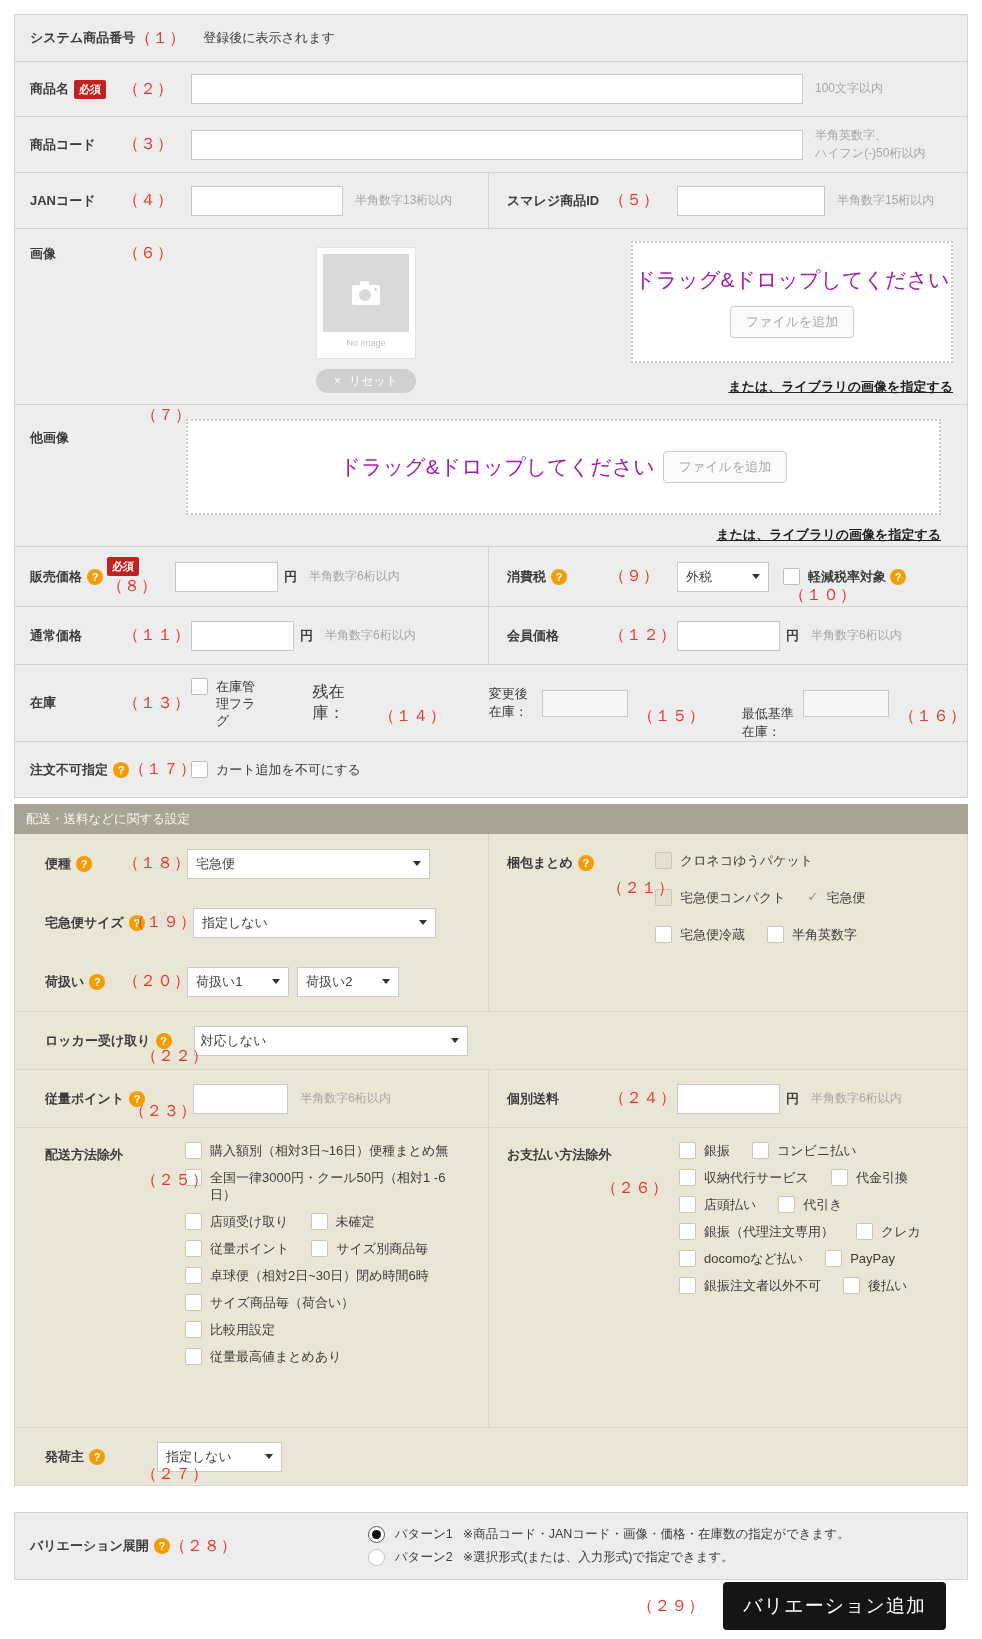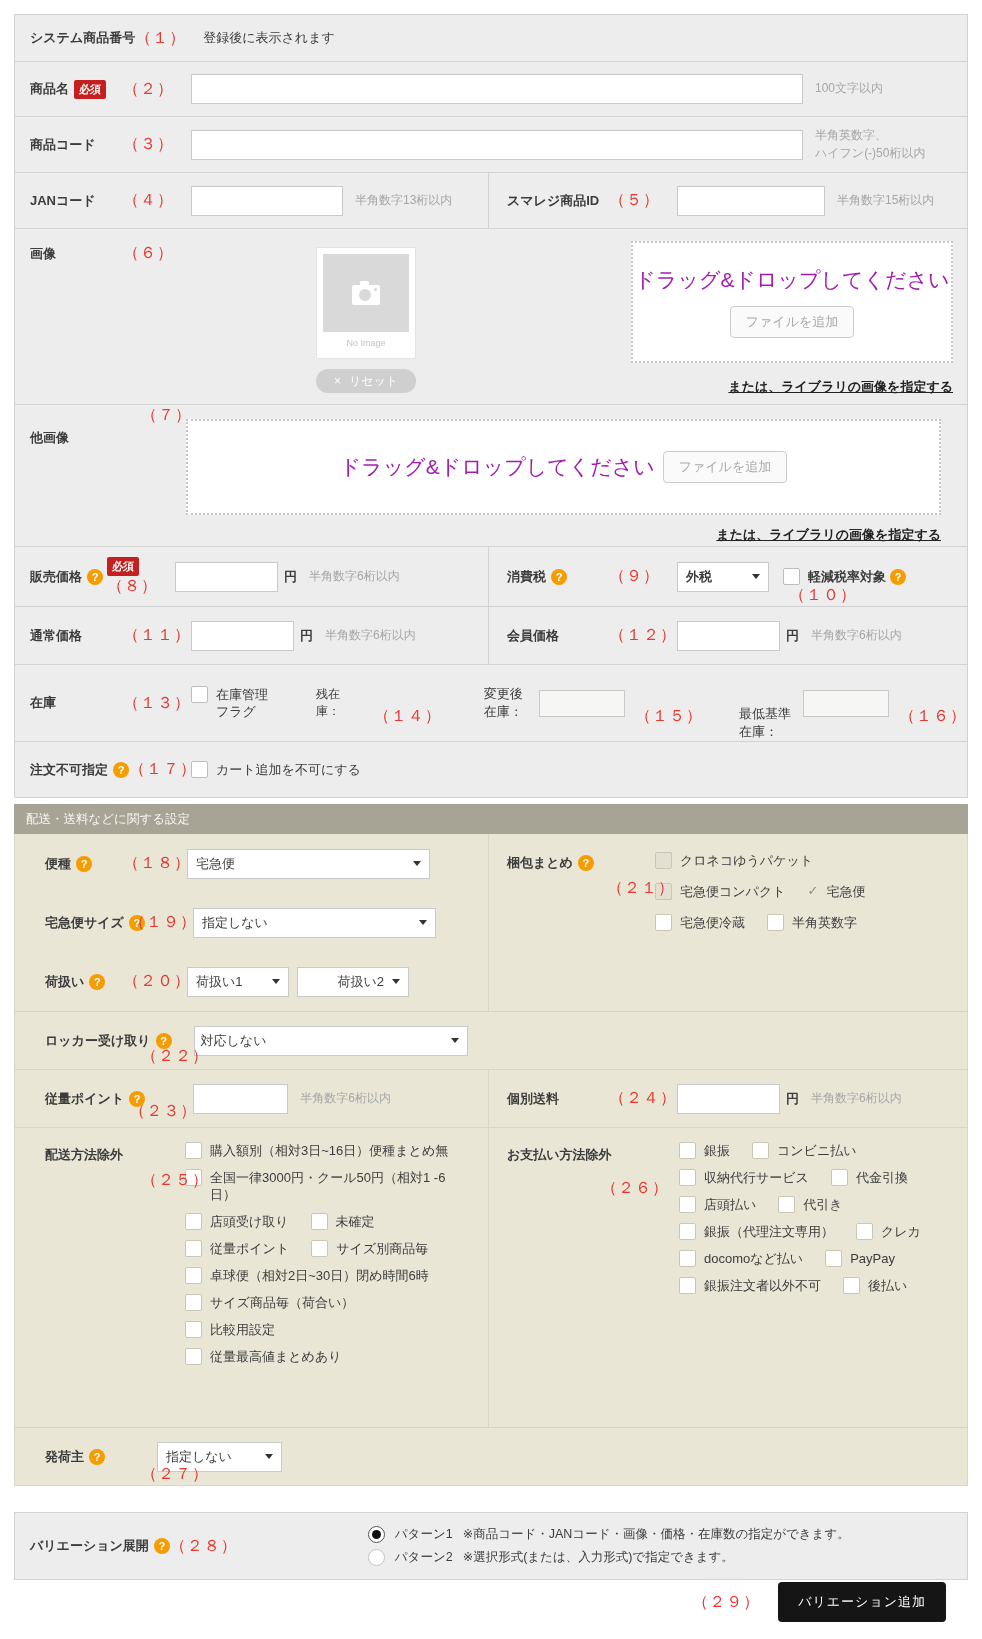--- a/index.html
+++ b/index.html
@@ -78,21 +78,21 @@
           align-items:center; min-height:68px; padding:10px 0; }
   .radio-group { display:flex; flex-direction:column; gap:6px; margin-left:245px; }
   .radio-line { display:flex; align-items:center; gap:10px; font-size:12.5px; cursor:pointer; }
   .radio { width:17px; height:17px; border-radius:50%; background:#fff; border:1px solid #c4c4c4;
            display:inline-flex; align-items:center; justify-content:center; flex-shrink:0; }
   .radio.sel { border-color:#555; }
   .radio.sel::after { content:""; width:9px; height:9px; border-radius:50%; background:#111; }
   .radio-label { font-weight:normal; }
 
   .btn-area { position:absolute; right:36px; top:1582px; display:flex; align-items:center; gap:18px; }
-  .dark-btn { background:#151515; color:#fff; font-size:13px; padding:11px 20px; border:none;
+  .dark-btn { background:#151515; color:#fff; font-size:19px; padding:11px 20px; border:none;
               border-radius:4px; cursor:pointer; letter-spacing:1px; }
 </style>
 </head>
 <body>
 
 <div class="wrap">
 
   <div class="frm">
 
     <div class="row" style="min-height:46px;">
@@ -206,21 +206,21 @@
         <input class="txt" style="width: 103px;" type="text">
         <span class="unit">円</span>
         <span class="hint">半角数字6桁以内</span>
       </div>
       <div class="cell R">
         <div class="lab2">
           <span>消費税</span>
           <span class="help">?</span>
         </div>
         <span class="ann">（９）</span>
-        <div class="select" style="width:92px;font-weight:bold;">
+        <div class="select" style="width:92px;">
           <span>外税</span>
           <span class="caret"></span>
         </div>
         <label class="cb" style="margin-left:14px;">
           <span class="box"></span>
           <span class="cbl" style="font-weight:bold;">軽減税率対象</span>
         </label>
         <span class="help" style="margin-left:4px;">?</span>
         <span class="ann abs" style="left:300px; top:38px;">（１０）</span>
       </div>
@@ -249,21 +249,21 @@
 
     <div class="row" style="min-height:50px;">
       <div class="lab">
           <span>在庫</span>
         </div>
       <span class="ann">（１３）</span>
       <label class="cb">
         <span class="box"></span>
         <span class="cbl">在庫管理フラグ</span>
       </label>
-      <span style="font-size:12px; margin-left:48px;">残在庫：</span>
+      <span style="font-size:16px; margin-left:48px;">残在庫：</span>
       <span class="ann free below" style="margin-left:26px;">（１４）</span>
       <span style="font-size:13px; margin-left:42px;">変更後在庫：</span>
       <input class="txt dim" style="width: 86px; margin-left: 4px;" type="text">
       <span class="ann free below" style="margin-left:10px;">（１５）</span>
       <span style="font-size:13px; margin-left:36px;margin-top:40px;">最低基準在庫：</span>
       <input class="txt dim" style="width: 86px; margin-left: 4px;" type="text">
       <span class="ann free below" style="margin-left:10px;">（１６）</span>
     </div>
 
     <div class="row" style="min-height:56px;">
@@ -309,33 +309,33 @@
         <div class="srow">
           <div class="lab">
             <span>荷扱い</span>
             <span class="help">?</span>
           </div>
           <span class="ann" style="width:64px; margin-left:-16px;">（２０）</span>
           <div class="select" style="width:102px;">
             <span>荷扱い1</span>
             <span class="caret"></span>
           </div>
-          <div class="select" style="width:112px; margin-left:8px;justify-content:flex-end;">
+          <div class="select" style="width:102px; margin-left:8px;">
             <span>荷扱い2</span>
             <span class="caret"></span>
           </div>
         </div>
       </div>
       <div class="cell R" style="align-items:flex-start;">
         <div class="lab2" style="padding-top:20px;">
           <span>梱包まとめ</span>
           <span class="help">?</span>
         </div>
         <span class="ann abs" style="left:118px; top:44px;">（２１）</span>
-        <div class="cb-list" style="margin-left:46px; padding-top:18px; gap:14px;">
+        <div class="cb-list" style="margin-left:46px; padding-top:18px; gap:20px;">
           <label class="cb">
             <span class="box dis"></span>
             <span class="cbl">クロネコゆうパケット</span>
           </label>
           <div class="cb-pair">
             <label class="cb">
               <span class="box dis"></span>
               <span class="cbl">宅急便コンパクト</span>
             </label>
             <span class="cb">

